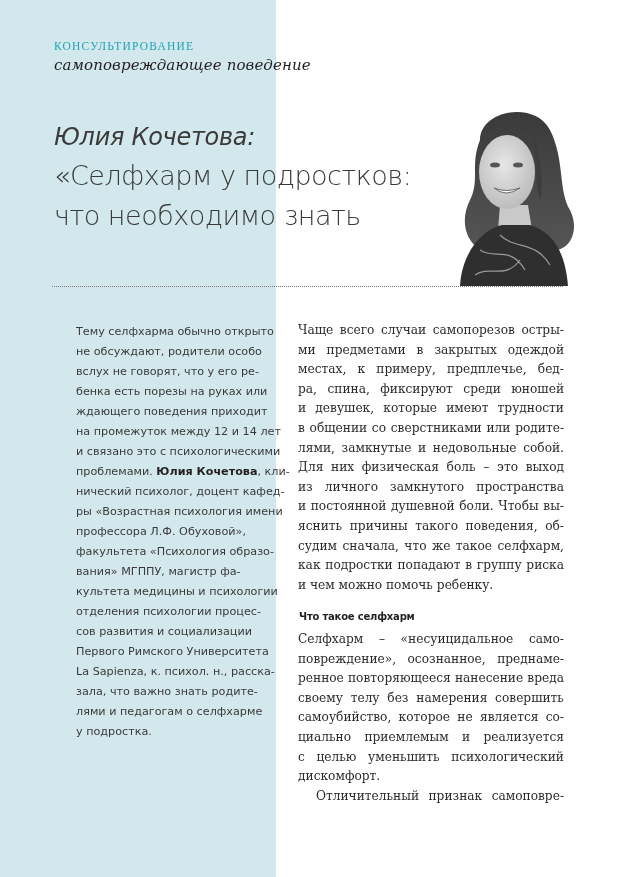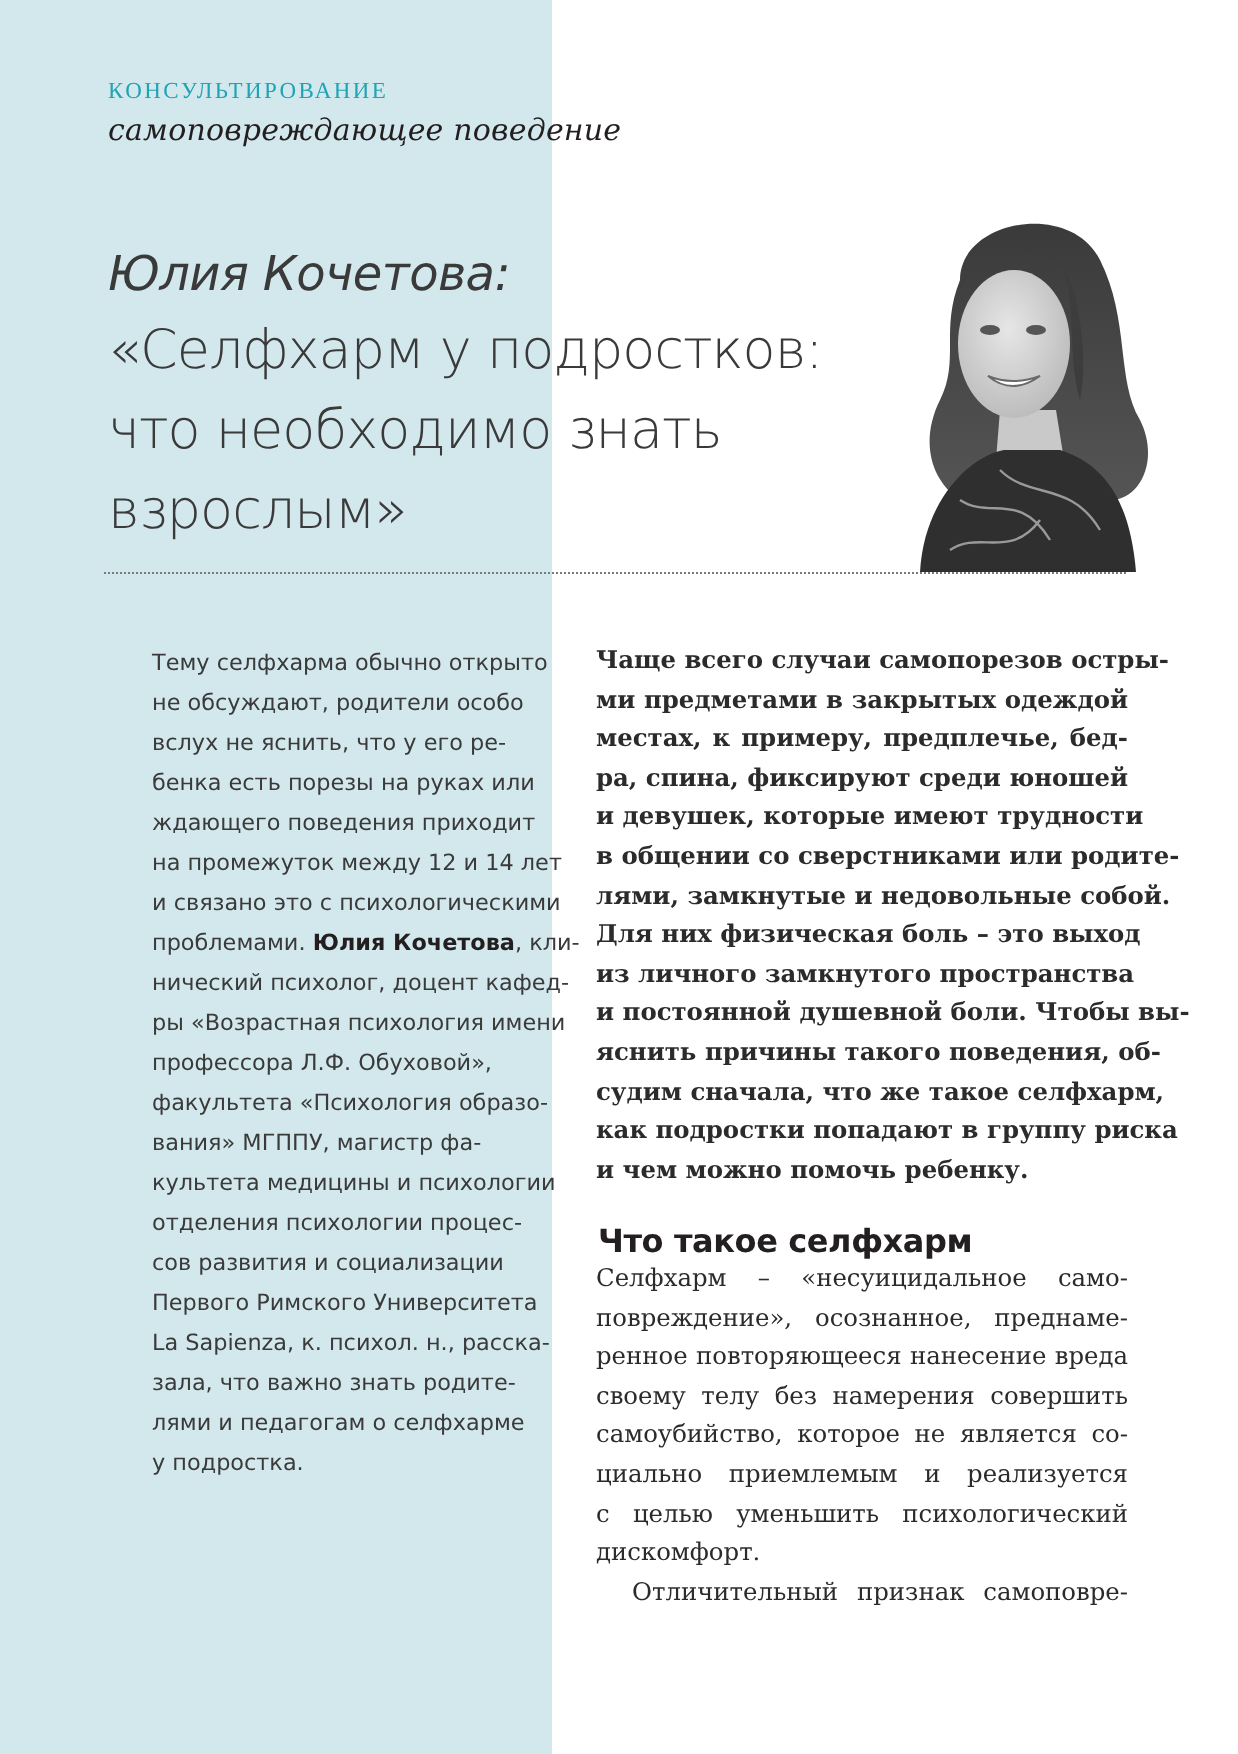--- a/index.html
+++ b/index.html
@@ -53,27 +53,27 @@
       line-height: 20px; color: #3a3a3a;
     }
     .lead .l { display: block; white-space: nowrap; margin-left: 21px; }
     .lead b { font-weight: bold; color: #231f20; }
 
     .body-col {
       position: absolute; left: 298px; top: 321px; width: 266px;
       font-family: "DejaVu Serif", serif; font-size: 12.2px;
       line-height: 19.6px; color: #2b2b2b;
     }
-    .body-col .l { display: block; white-space: nowrap; text-align: justify; text-align-last: justify; font-weight: bold; }
+    .body-col .l { display: block; white-space: nowrap; text-align: justify; text-align-last: justify; }
     .body-col .l.last { text-align-last: left; }
 
     .section-heading {
       position: absolute; left: 299px; top: 611px;
       font-family: "DejaVu Sans", sans-serif; font-weight: bold;
-      font-size: 16px; color: #231f20; letter-spacing: -0.2px;
+      font-size: 10px; color: #231f20; letter-spacing: -0.2px;
     }
 
     .body-col2 {
       position: absolute; left: 298px; top: 630px; width: 266px;
       font-family: "DejaVu Serif", serif; font-size: 12.2px;
       line-height: 19.6px; color: #2b2b2b;
     }
     .body-col2 .l { display: block; white-space: nowrap; text-align: justify; text-align-last: justify; }
     .body-col2 .l.last { text-align-last: left; }
     .body-col2 .l.indent { padding-left: 18px; }
@@ -83,21 +83,20 @@
 
 <div class="side-panel"></div>
 
 <div class="rubric">КОНСУЛЬТИРОВАНИЕ</div>
 <div class="subrubric">самоповреждающее поведение</div>
 
 <h1 class="headline">
   <span class="author">Юлия Кочетова:</span>
   <span class="line">«Селфхарм у подростков:</span>
   <span class="line">что необходимо знать</span>
-  <span class="line">взрослым»</span>
 </h1>
 
 <div class="portrait" aria-label="Портрет Юлии Кочетовой">
   <svg width="140" height="186" viewBox="0 0 140 186">
     <defs>
       <linearGradient id="hairG" x1="0" y1="0" x2="0" y2="1">
         <stop offset="0" stop-color="#3a3a3a"></stop>
         <stop offset="1" stop-color="#555555"></stop>
       </linearGradient>
       <radialGradient id="faceG" cx="0.45" cy="0.4" r="0.6">
@@ -122,21 +121,21 @@
     <path d="M20 186 C22 150, 45 128, 62 125 L90 125 C112 132, 125 150, 128 186 Z" fill="#2f2f2f"></path>
     <path d="M40 150 C55 160, 70 145, 85 170 M60 135 C75 150, 95 140, 110 165 M35 175 C50 165, 65 180, 80 160" stroke="#9a9a9a" stroke-width="1.2" fill="none"></path>
   </svg>
 </div>
 
 <div class="divider"></div>
 
 <div class="lead">
   <span class="l">Тему селфхарма обычно открыто</span>
   <span class="l">не обсуждают, родители особо</span>
-  <span class="l">вслух не яснить, что у его ре-</span>
+  <span class="l">вслух не говорят, что у его ре-</span>
   <span class="l">бенка есть порезы на руках или</span>
   <span class="l">ждающего поведения приходит</span>
   <span class="l">на промежуток между 12 и 14 лет</span>
   <span class="l">и связано это с психологическими</span>
   <span class="l"><span>проблемами. </span><b>Юлия Кочетова</b><span>, кли-</span></span>
   <span class="l">нический психолог, доцент кафед-</span>
   <span class="l">ры «Возрастная психология имени</span>
   <span class="l">профессора Л.Ф. Обуховой»,</span>
   <span class="l">факультета «Психология образо-</span>
   <span class="l">вания» МГППУ, магистр фа-</span>

